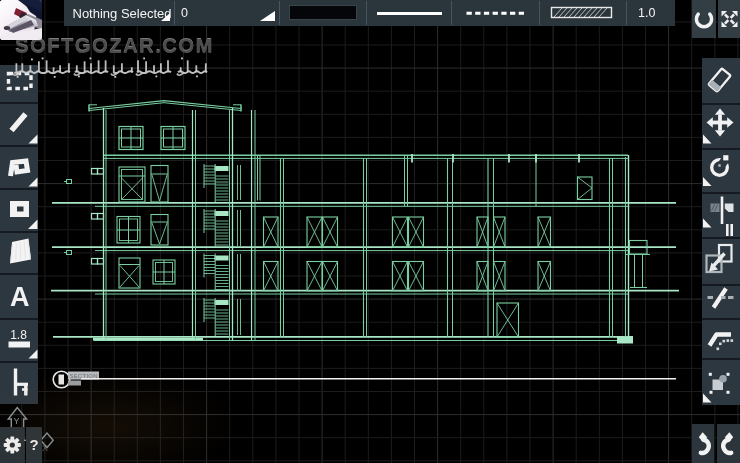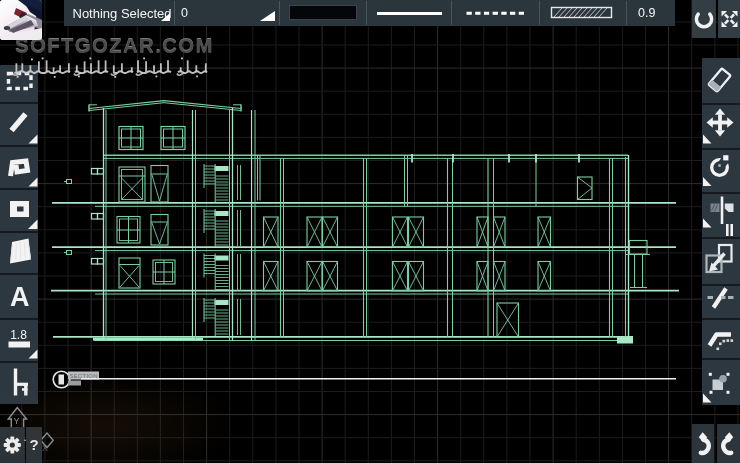--- a/index.html
+++ b/index.html
@@ -375,21 +375,21 @@
 <line x1="21" y1="17" x2="29" y2="8"></line>
       <line x1="26" y1="17" x2="34" y2="8"></line>
       <line x1="31" y1="17" x2="39" y2="8"></line>
 <line x1="36" y1="17" x2="44" y2="8"></line>
       <line x1="41" y1="17" x2="49" y2="8"></line>
       <line x1="46" y1="17" x2="54" y2="8"></line>
 <line x1="51" y1="17" x2="59" y2="8"></line>
     </g>
   </svg>
 <div class="vsep" style="left:626px;"></div>
-<div class="abs" style="left:638px;top:6px;font-size:12.5px;color:#f4f4f4;">0.9</div>
+<div class="abs" style="left:638px;top:6px;font-size:12.5px;color:#f4f4f4;">1.0</div>
 
 <div class="btn" style="left:692px;top:0;width:24px;height:38px;"></div>
 <div class="btn" style="left:718px;top:0;width:22px;height:38px;"></div>
 
 <div id="ltb"></div>
 <div class="hsep" style="top:101.5px;"></div>
 <div class="hsep" style="top:144.5px;"></div>
 <div class="hsep" style="top:188px;"></div>
 <div class="hsep" style="top:231px;"></div>
 <div class="hsep" style="top:273px;"></div>

